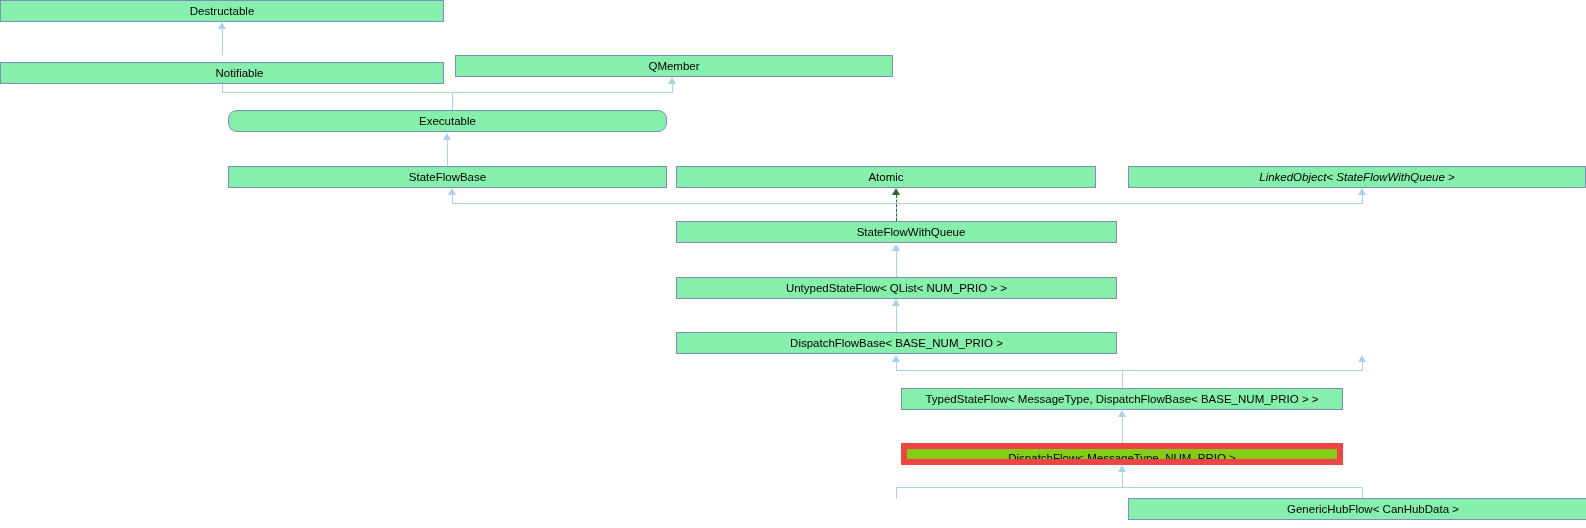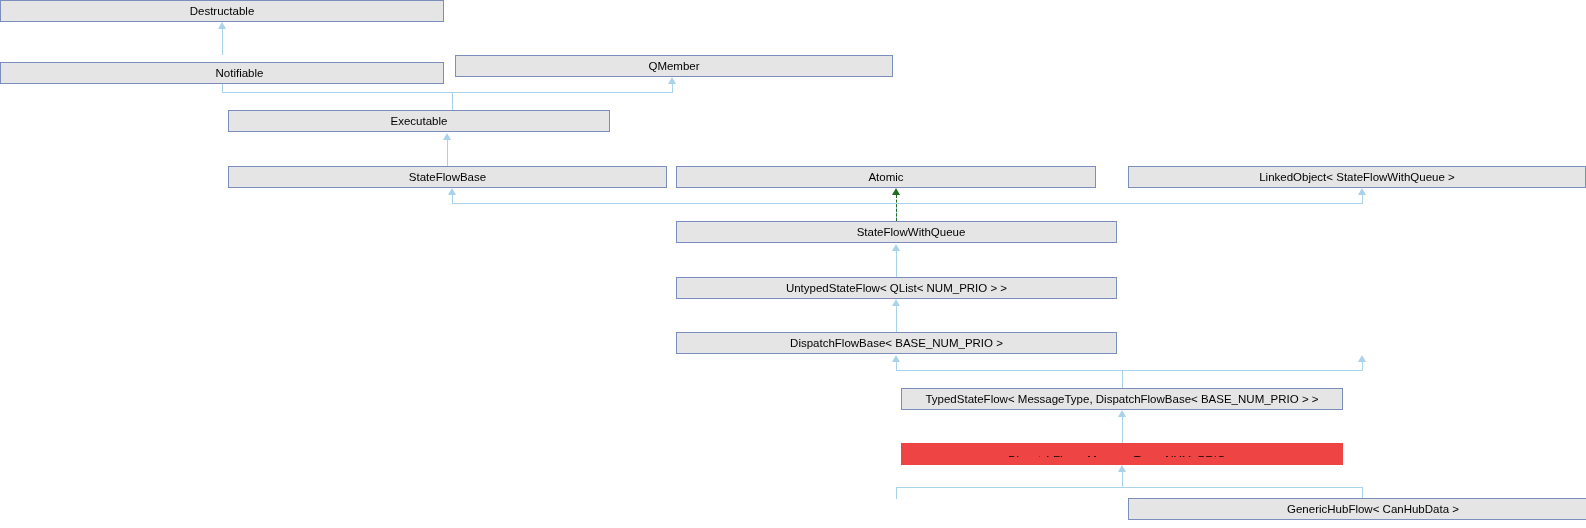--- a/index.html
+++ b/index.html
@@ -15,32 +15,32 @@
     width: 1586px;
     height: 528px;
     background: #ffffff;
     overflow: hidden;
   }
   .node {
     position: absolute;
     box-sizing: border-box;
     height: 22px;
     line-height: 20px;
-    background: #e5e5e5;
+    background: #86efac;
     border: 1px solid #7c8ebd;
     color: #000000;
     font-size: 11.5px;
     text-align: center;
     white-space: nowrap;
     overflow: hidden;
     z-index: 3;
   }
   .node.current {
-    background: #ef4444;
-    border: 8px solid #ef4444;
+    background: #84cc16;
+    border: 6px solid #ef4444;
     line-height: 18px;
   }
   .edge {
     position: absolute;
     background: #a8d3ea;
     z-index: 1;
   }
   .edge.v { width: 1px; }
   .edge.h { height: 1px; }
   .edge.dashed-v {
@@ -110,27 +110,27 @@
   <div class="edge h" style="left:896px; top:487px; width:467px;"></div>
   <div class="edge v" style="left:896px; top:487px; height:12px;"></div>
   <div class="edge v" style="left:1362px; top:487px; height:12px;"></div>
 
   <div class="node" style="left:0px; top:0px; width:444px;">Destructable</div>
 
   <div class="node" style="left:0px; top:62px; width:444px;padding-left:35px;">Notifiable</div>
 
   <div class="node" style="left:455px; top:55px; width:438px;">QMember</div>
 
-  <div class="node" style="left:228px; top:110px; width:382px;">Executable</div>
+  <div class="node" style="left:228px; top:110px; width:439px;border-radius:9px;">Executable</div>
 
   <div class="node" style="left:228px; top:166px; width:439px;">StateFlowBase</div>
 
   <div class="node" style="left:676px; top:166px; width:420px;">Atomic</div>
 
-  <div class="node" style="left:1128px; top:166px; width:458px;">LinkedObject&lt; StateFlowWithQueue &gt;</div>
+  <div class="node" style="left:1128px; top:166px; width:458px;font-style:italic;">LinkedObject&lt; StateFlowWithQueue &gt;</div>
 
   <div class="node" style="left:676px; top:221px; width:441px;padding-left:29px;">StateFlowWithQueue</div>
 
   <div class="node" style="left:676px; top:277px; width:441px;">UntypedStateFlow&lt; QList&lt; NUM_PRIO &gt; &gt;</div>
 
   <div class="node" style="left:676px; top:332px; width:441px;">DispatchFlowBase&lt; BASE_NUM_PRIO &gt;</div>
 
 
   <div class="node" style="left:901px; top:388px; width:442px;">TypedStateFlow&lt; MessageType, DispatchFlowBase&lt; BASE_NUM_PRIO &gt; &gt;</div>
 

